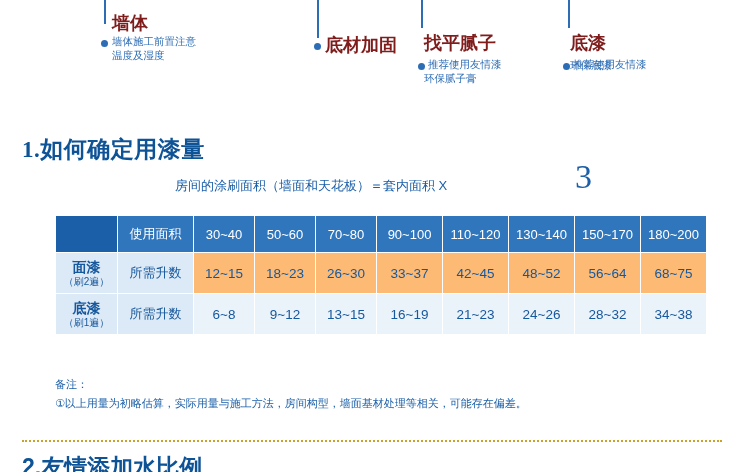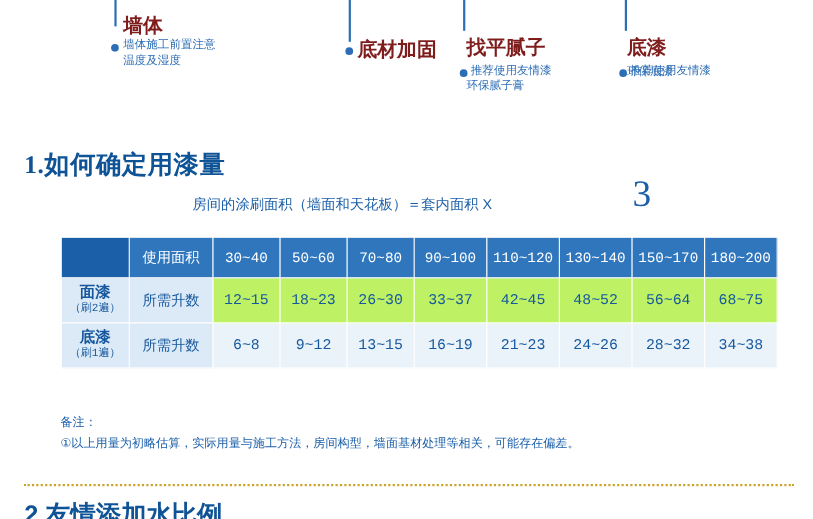--- a/index.html
+++ b/index.html
@@ -53,21 +53,21 @@
     background:#2f76bd;
     height:38px;
   }
   .tbl tr.head td{background:#2f76bd;color:#ffffff;font-size:13px;height:34px;}
   .tbl tr.head td.corner{background:#1b5fa8;}
   .tbl td.rowlabel{
     background:#dce9f6;color:#16589d;font-weight:bold;font-size:14px;line-height:16px;
   }
   .tbl td.rowlabel .sub{font-weight:normal;font-size:10px;display:block;line-height:13px;}
   .tbl td.need{background:#dce9f6;color:#16589d;font-size:13px;}
-  .tbl td.val{background:#bef264;color:#16589d;font-size:13.5px;}
+  .tbl td.val{background:#fdba74;color:#16589d;font-size:13.5px;}
   .tbl tr.r2 td.val{background:#eaf2fa;}
 
   
   .notes{position:absolute;font-size:11px;color:#1b5fa8;line-height:19px;}
   .notes div{white-space:nowrap;}
 
   
   .divider{
     position:absolute;
     border-top:2px dotted #c9a227;
@@ -115,21 +115,21 @@
     <div class="tl-sub" style="position:absolute;left:573px;top:57px;">推荐使用友情漆</div>
     <div class="tl-sub center" style="position:absolute;left:570px;top:58px;width:105px;">环保底漆</div>
   </div>
 </div>
 
 <div class="sec-head" style="left:22px;top:134px;font-family:Liberation Serif, serif;">1.如何确定用漆量</div>
 
 <div class="formula" style="left:175px;top:177px;">房间的涂刷面积（墙面和天花板）＝套内面积 X</div>
 <div class="formula-big" style="left:575px;top:158px;">3</div>
 
-<table class="tbl" style="left:55px;top:215px;width:629px;font-family:Liberation Mono, monospace;">
+<table class="tbl" style="left:55px;top:215px;width:629px;">
   <colgroup>
     <col style="width:62px">
     <col style="width:76px">
     <col style="width:61px">
     <col style="width:61px">
     <col style="width:61px">
     <col style="width:66px">
     <col style="width:66px">
     <col style="width:66px">
     <col style="width:66px">

